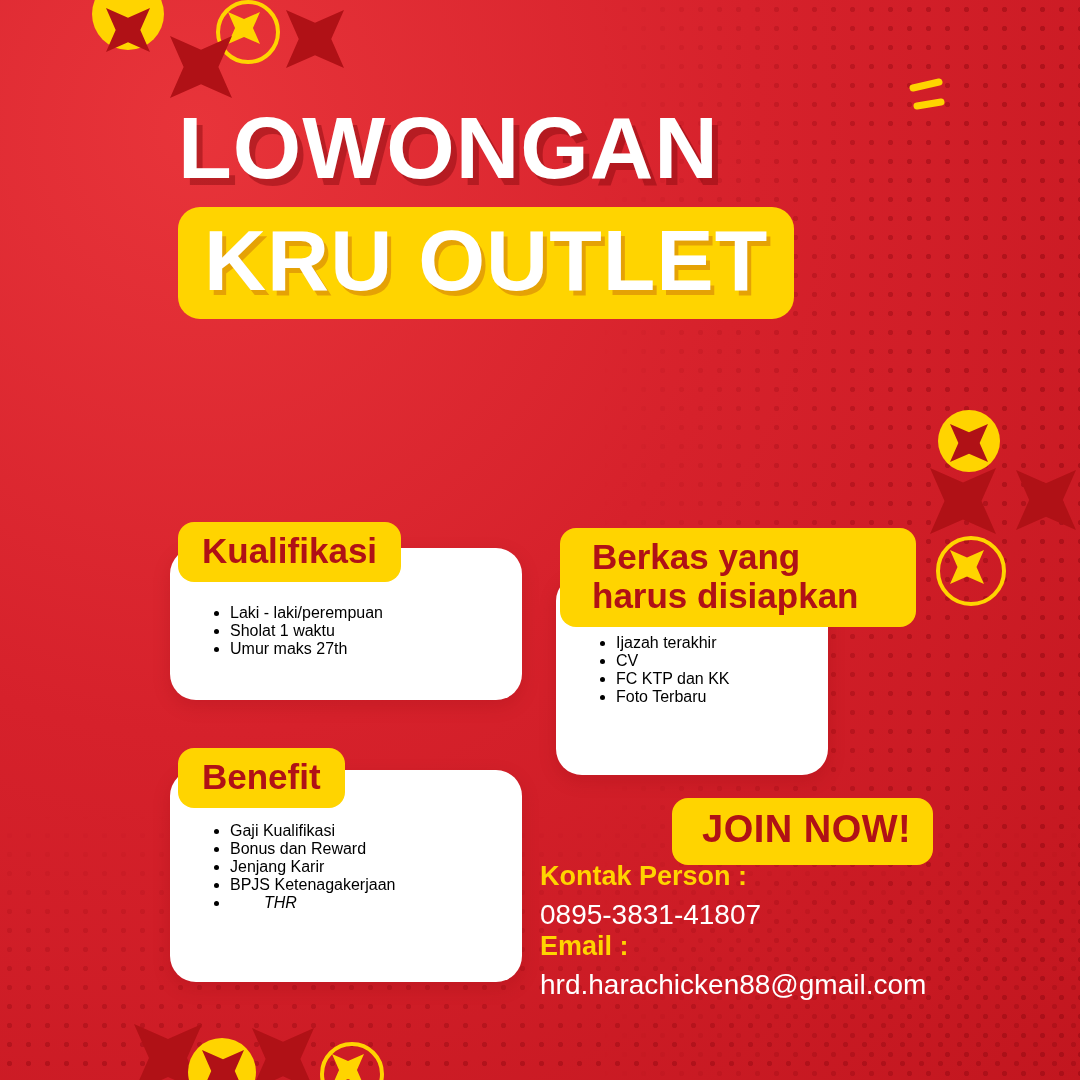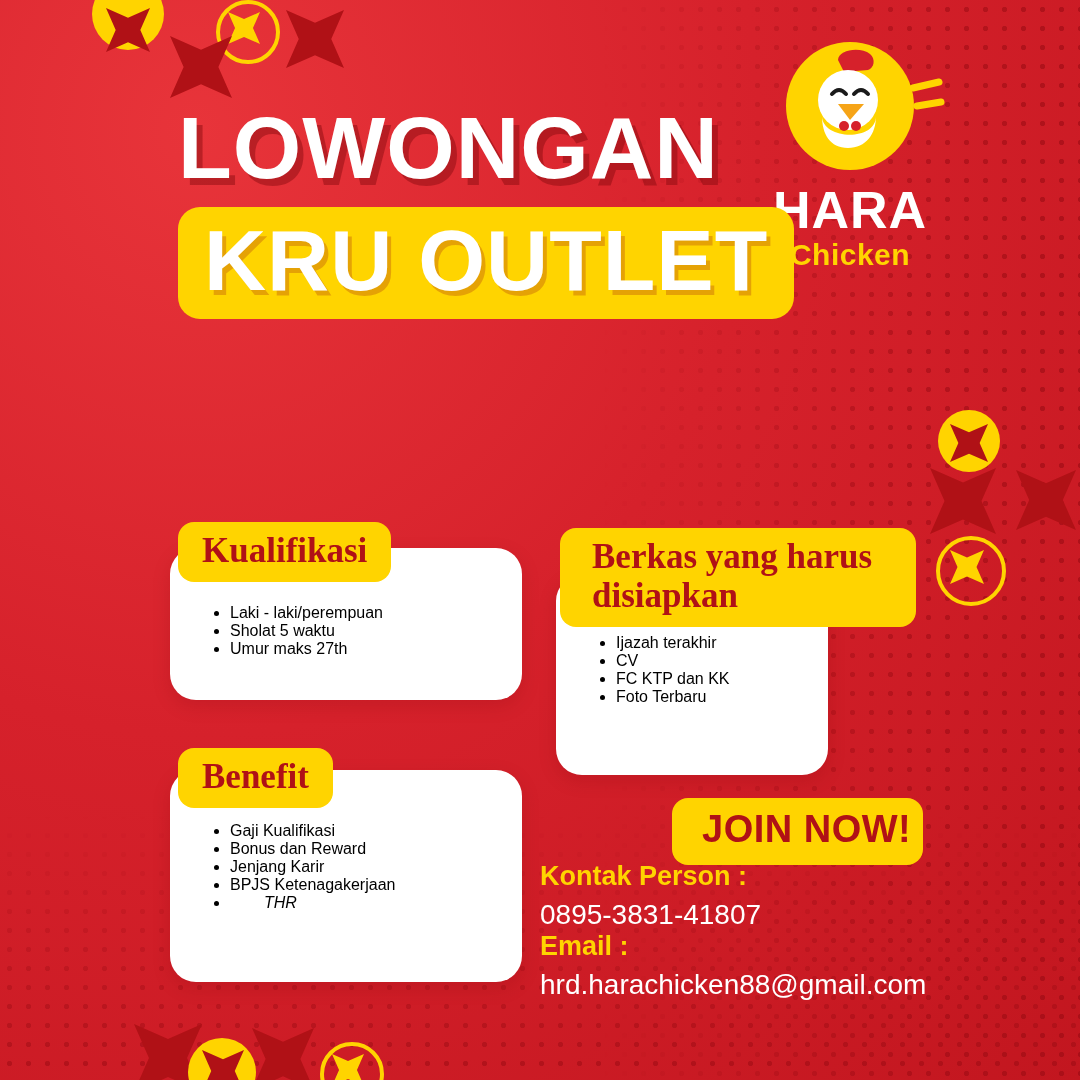--- a/index.html
+++ b/index.html
@@ -150,21 +150,20 @@
   .card-title {
     position: absolute;
     background: #FFD400;
     border-radius: 16px;
     color: #B01116;
     font-size: 35px;
     font-weight: bold;
     padding: 9px 24px 12px 24px;
     line-height: 1.12;
     z-index: 3;
-    font-family: Liberation Serif, serif;
   }
 
   
   #card-kualifikasi { left: 170px; top: 548px; width: 352px; height: 152px; }
   #title-kualifikasi { left: 178px; top: 522px; }
   #list-kualifikasi { position: absolute; left: 190px; top: 588px; width: 330px; }
 
   
   #card-berkas { left: 556px; top: 575px; width: 272px; height: 200px; }
   #title-berkas { left: 560px; top: 528px; width: 300px; padding-left: 32px; }
@@ -180,21 +179,21 @@
     position: absolute;
     left: 672px;
     top: 798px;
     background: #FFD400;
     color: #B01116;
     border: none;
     border-radius: 16px;
     font-family: "Liberation Sans", sans-serif;
     font-size: 38px;
     font-weight: bold;
-    padding: 10px 12px 14px 30px;
+    padding: 10px 22px 14px 30px;
     letter-spacing: 0.5px;
     cursor: pointer;
   }
   .contact-block {
     position: absolute;
     left: 540px;
     width: 460px;
     text-align: left;
     color: #ffffff;
   }
@@ -265,57 +264,35 @@
       </div>
     <div class="pinch" style="left:252px; top:1028px; width:62px; height:62px; color:#B01116;">
         <i></i>
       </div>
     <div class="ring" style="left:320px; top:1042px; width:56px; height:56px; border:4px solid #FFD400;"></div>
     <div class="pinch" style="left:332px; top:1054px; width:32px; height:32px; color:#FFD400;">
         <i></i>
       </div>
   </div>
 
-  <div class="logo-wrap">
-    <div class="logo-badge">
-      <svg viewBox="0 0 128 128" width="128" height="128" aria-hidden="true">
-
-        <path d="M52 18 C52 8, 74 4, 84 12 C90 17, 88 26, 82 28 L58 30 Z" fill="#D6212B"></path>
-
-        <ellipse cx="62" cy="58" rx="30" ry="30" fill="#ffffff"></ellipse>
-
-        <path d="M36 74 C36 98, 90 100, 90 74 C90 92, 80 106, 62 106 C44 106, 36 92, 36 74 Z" fill="#ffffff"></path>
-
-        <path d="M46 52 q7 -8 14 0" stroke="#1a1a1a" stroke-width="4" fill="none" stroke-linecap="round"></path>
-        <path d="M68 52 q7 -8 14 0" stroke="#1a1a1a" stroke-width="4" fill="none" stroke-linecap="round"></path>
-
-        <path d="M52 62 L78 62 L64 78 Z" fill="#F6A417"></path>
-
-        <circle cx="58" cy="84" r="5" fill="#D6212B"></circle>
-        <circle cx="70" cy="84" r="5" fill="#D6212B"></circle>
-      </svg>
-    </div>
-    <div class="logo-name">HARA</div>
-    <div class="logo-sub">Chicken</div>
-  </div>
   <svg style="position:absolute; left:905px; top:62px;" width="70" height="70" viewBox="0 0 70 70">
     <path d="M8 26 L34 20" stroke="#FFD400" stroke-width="7" stroke-linecap="round"></path>
     <path d="M12 44 L36 40" stroke="#FFD400" stroke-width="7" stroke-linecap="round"></path>
   </svg>
 
   <div class="headline">
     <div class="h-lowongan">LOWONGAN</div>
     <div class="h-role">KRU OUTLET</div>
   </div>
 
   <div class="card" id="card-kualifikasi"></div>
   <div class="card-title" id="title-kualifikasi">Kualifikasi</div>
   <ul id="list-kualifikasi">
     <li>Laki - laki/perempuan</li>
-    <li>Sholat 5 waktu</li>
+    <li>Sholat 1 waktu</li>
     <li>Umur maks 27th</li>
   </ul>
 
   <div class="card" id="card-berkas"></div>
   <div class="card-title" id="title-berkas">Berkas yang harus disiapkan</div>
   <ul id="list-berkas">
     <li>Ijazah terakhir</li>
     <li>CV</li>
     <li>FC KTP dan KK</li>
     <li>Foto Terbaru</li>

